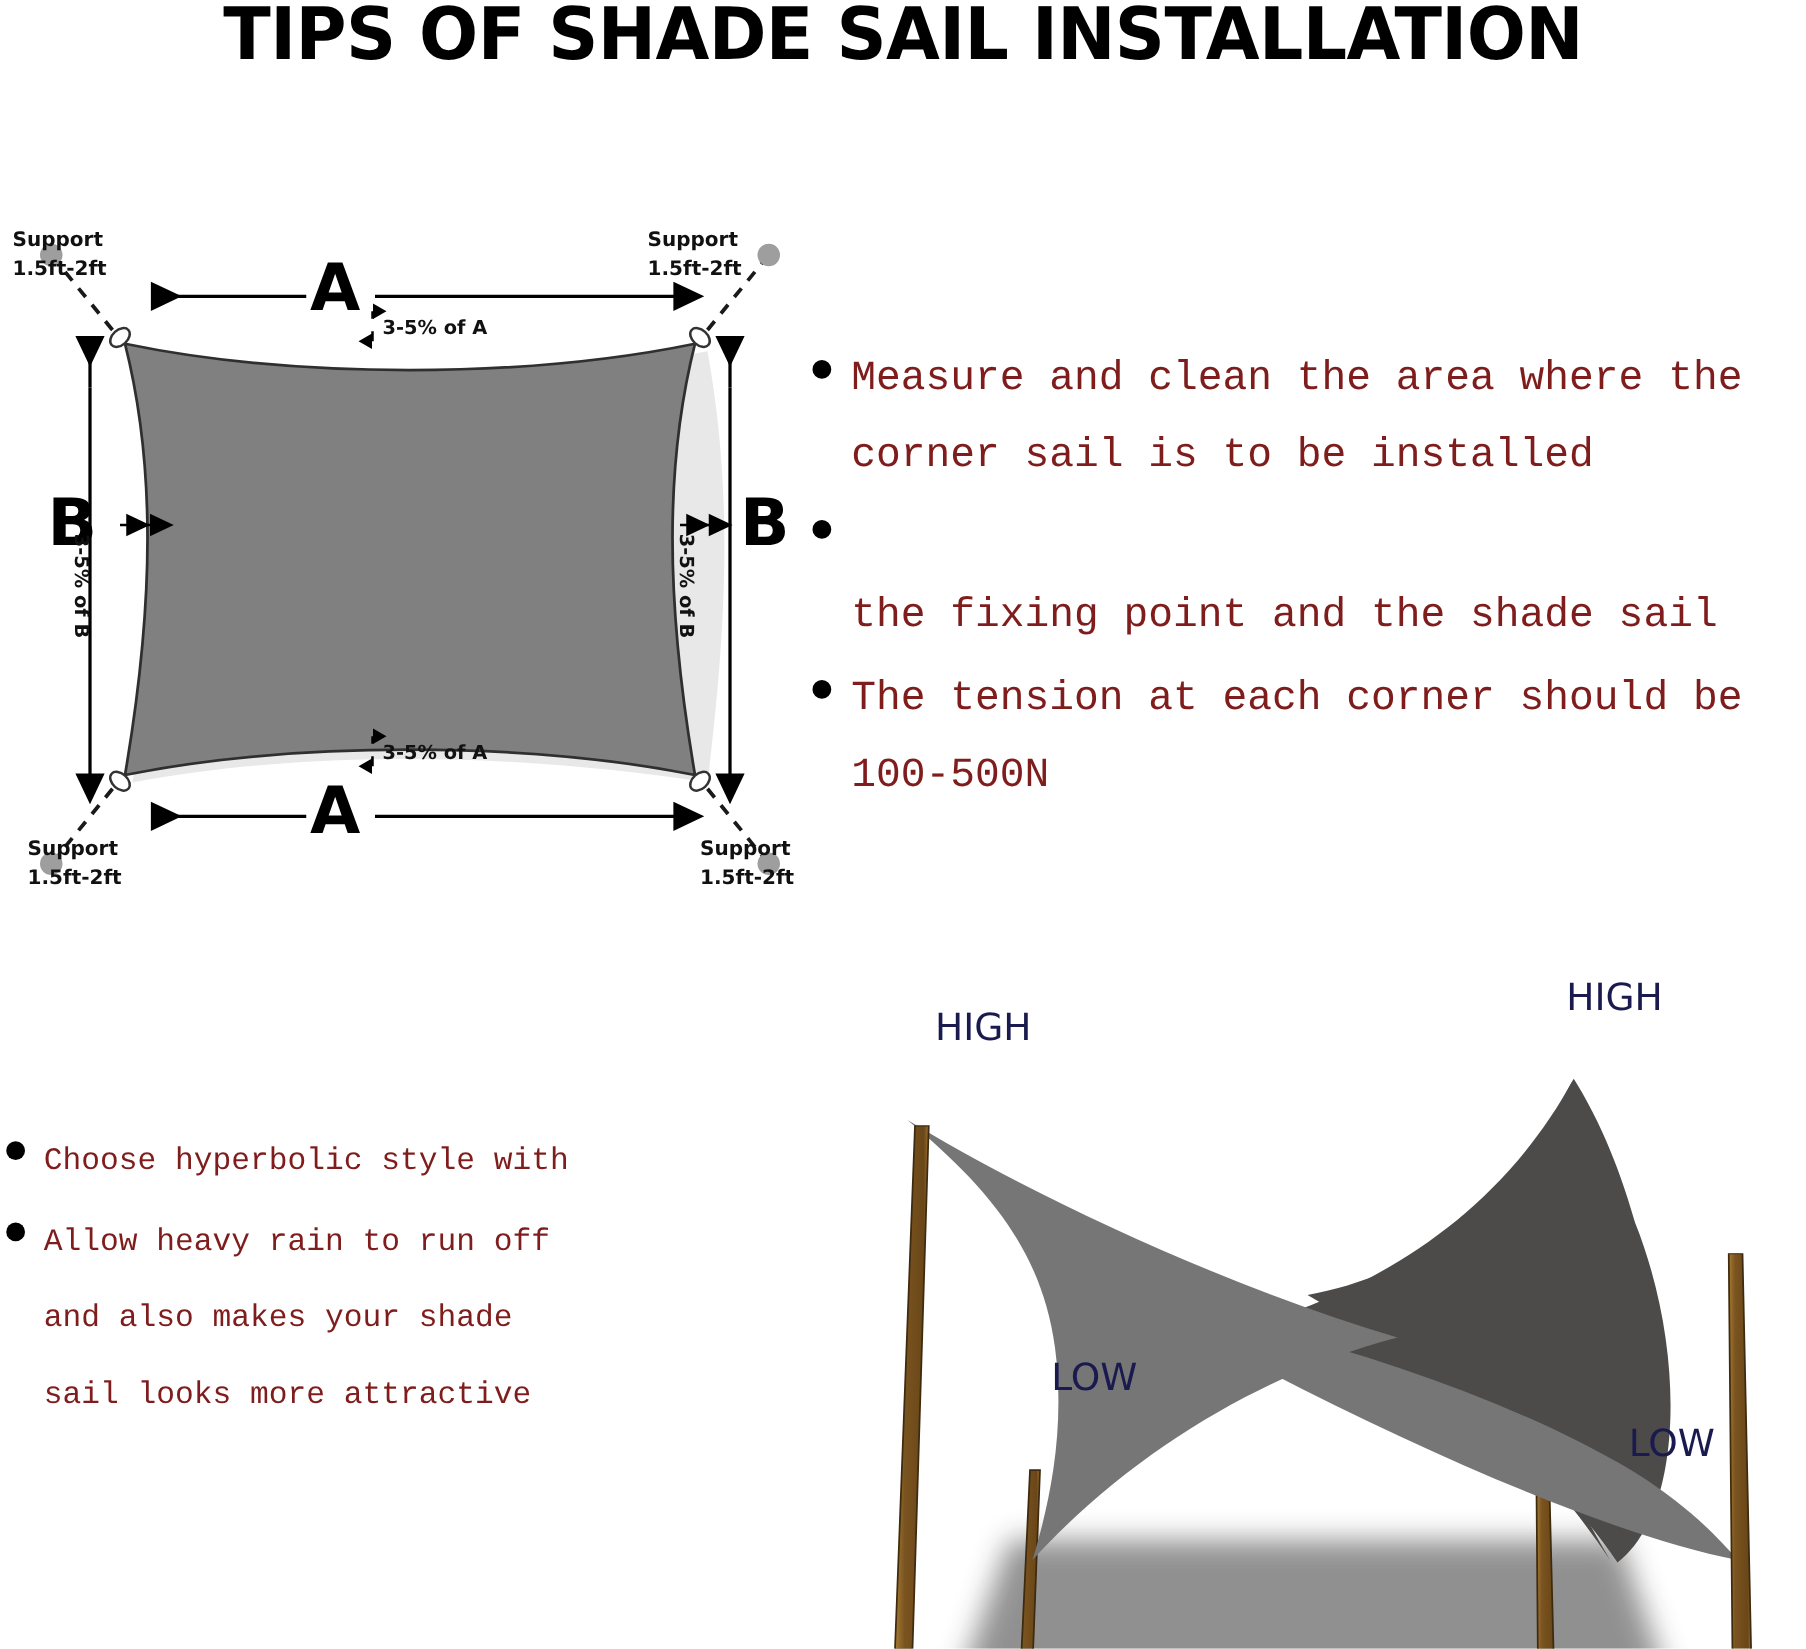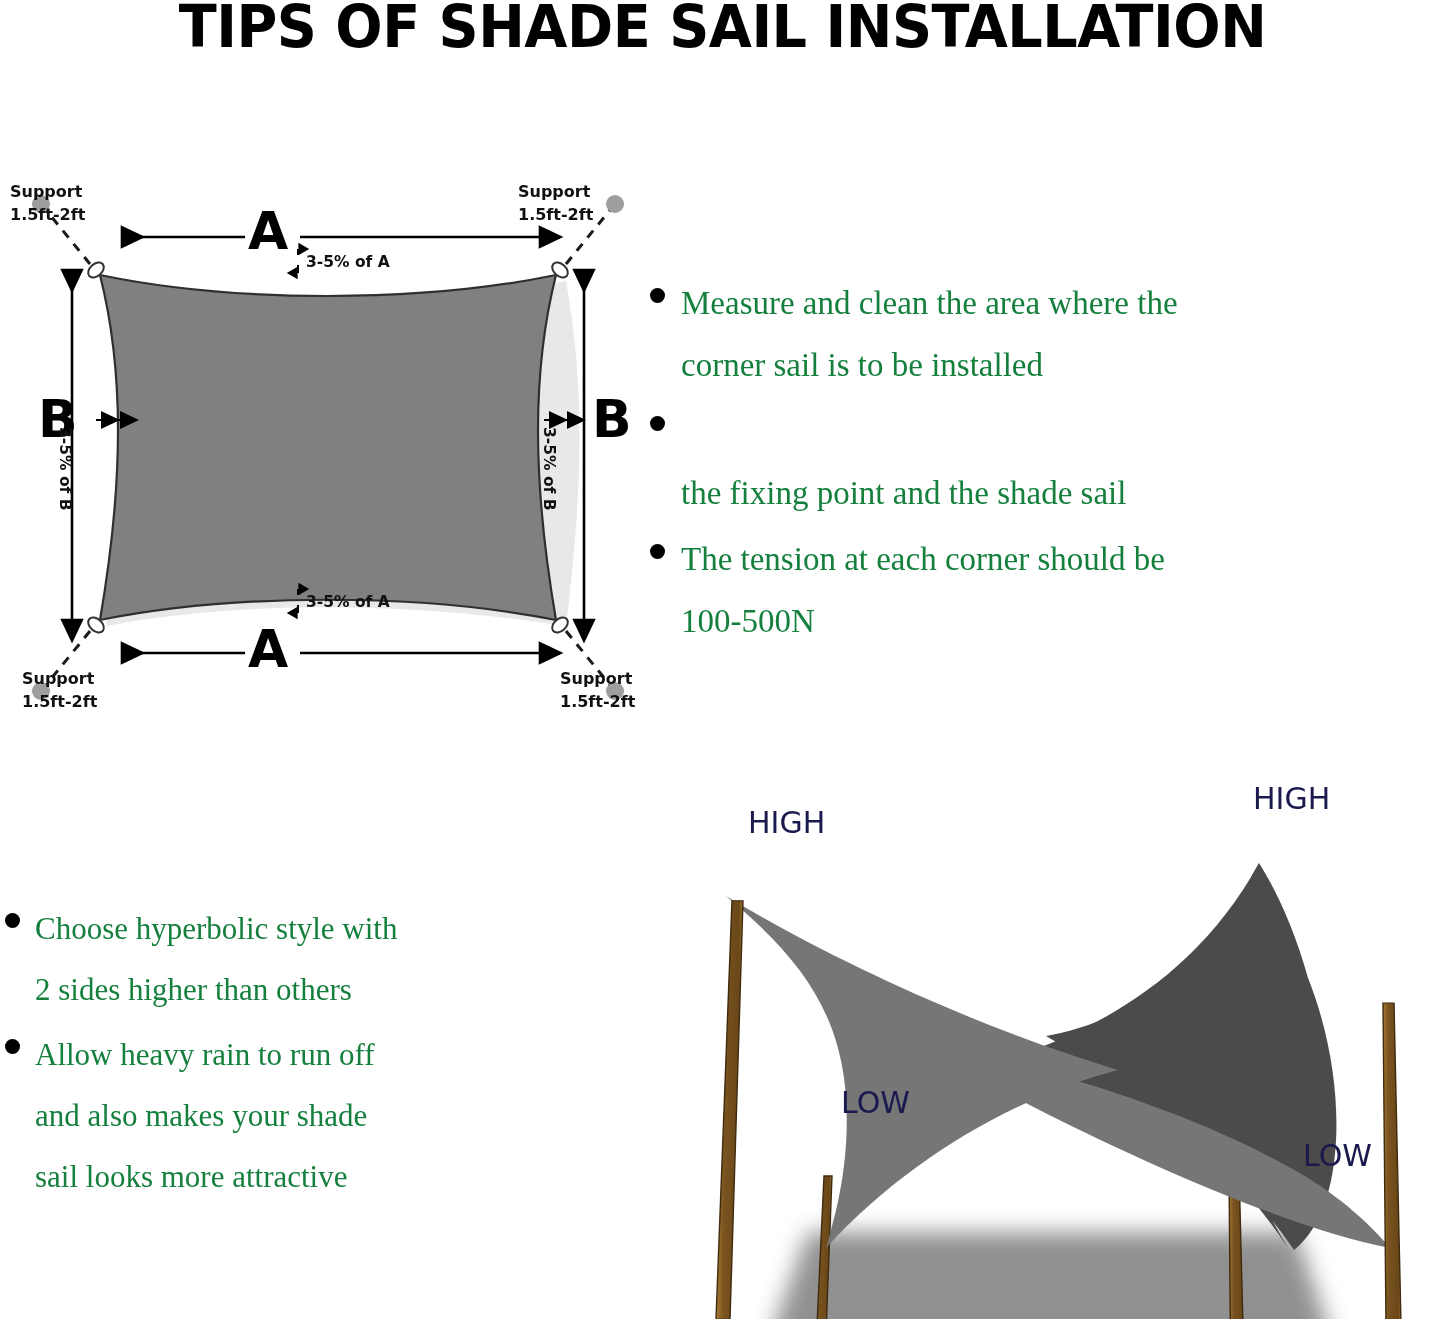--- a/index.html
+++ b/index.html
@@ -41,33 +41,33 @@
 
   
   .bullet-list{position:absolute;}
   .bullet-row{
     display:flex;align-items:flex-start;
   }
   .bullet-dot{
     flex:0 0 auto;border-radius:50%;background:#000;
   }
   .bullet-text{
-    color:#15803d;font-family:Liberation Serif, serif;
+    color:#7f1d1d;font-family:Liberation Mono, monospace;
     font-weight:400;
   }
 
   #list-top{left:650px;top:272px;width:800px;}
   #list-top .bullet-row{margin-bottom:4px;}
   #list-top .bullet-dot{width:15px;height:15px;margin-top:16px;margin-right:16px;}
   #list-top .bullet-text{font-size:33px;line-height:62px;}
 
   #list-bottom{left:5px;top:898px;width:620px;}
   #list-bottom .bullet-row{margin-bottom:4px;}
   #list-bottom .bullet-dot{width:15px;height:15px;margin-top:15px;margin-right:15px;}
-  #list-bottom .bullet-text{font-size:31px;line-height:61px;}
+  #list-bottom .bullet-text{font-size:25px;line-height:61px;}
 
   
   #diagram-hyper{position:absolute;left:648px;top:778px;width:797px;height:541px;}
   #hyper-svg{position:absolute;left:0;top:0;}
   .hl-label{
     position:absolute;font-family:"DejaVu Sans","Liberation Sans",sans-serif;
     font-weight:400;font-size:30px;color:#1a1a4e;line-height:1;white-space:nowrap;
   }
 </style>
 </head>
@@ -217,21 +217,20 @@
     </span>
   </div>
 </div>
 
 <div id="list-bottom" class="bullet-list">
 
   <div class="bullet-row">
     <span class="bullet-dot"></span>
     <span class="bullet-text">
       <span>Choose hyperbolic style with</span><br>
-      <span>2 sides higher than others</span>
     </span>
   </div>
 
   <div class="bullet-row">
     <span class="bullet-dot"></span>
     <span class="bullet-text">
       <span>Allow heavy rain to run off</span><br>
       <span>and also makes your shade</span><br>
       <span>sail looks more attractive</span>
     </span>

